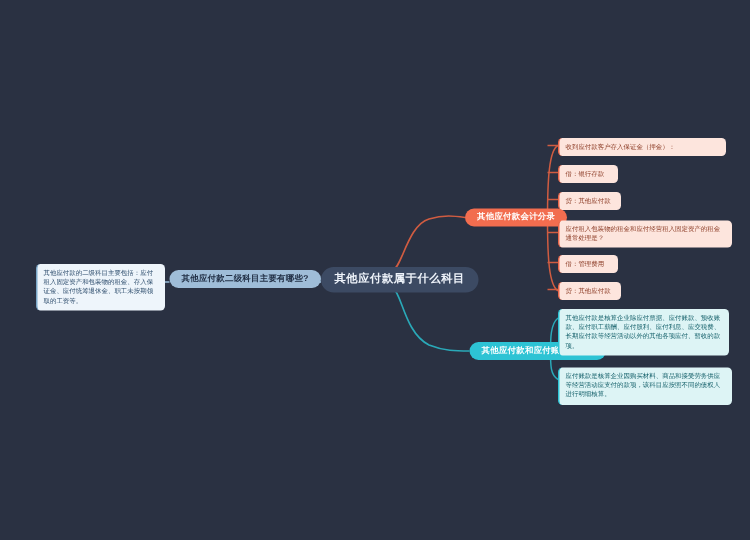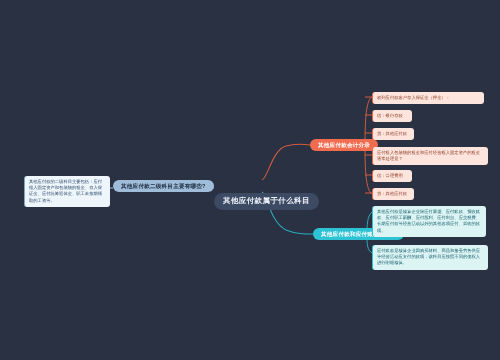--- a/index.html
+++ b/index.html
@@ -40,21 +40,20 @@
   .root {
     left: 214px;
     top: 178px;
     padding: 4px 9px;
     background: #3c4a63;
     color: #eef3fa;
     font-size: 7.5px;
     font-weight: bold;
     border-radius: 9px;
     letter-spacing: .4px;
-    margin-top: 15px;
   }
 
   
   .pill {
     padding: 3px 8px;
     border-radius: 8px;
     font-size: 5.6px;
     font-weight: bold;
     letter-spacing: .2px;
   }

